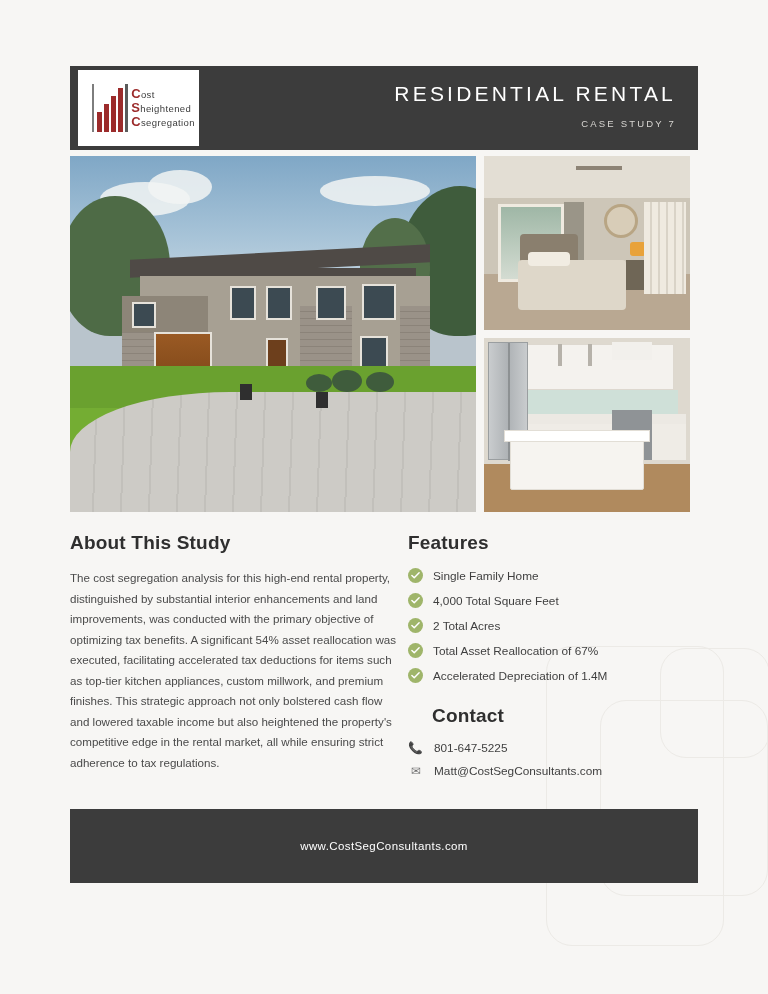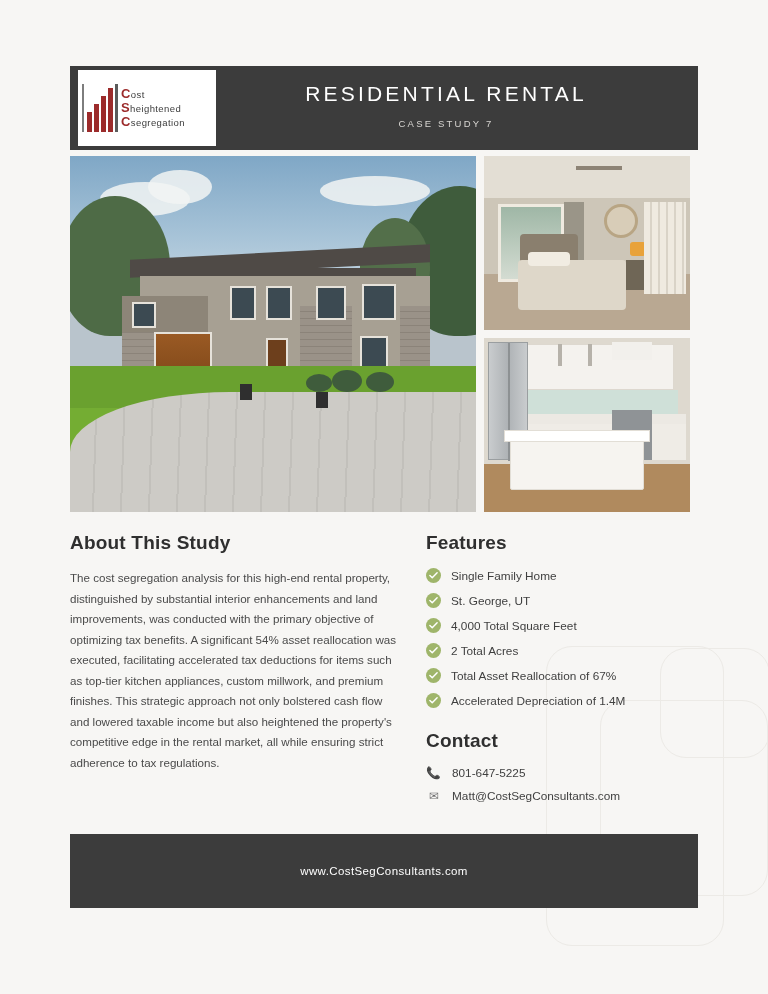--- a/index.html
+++ b/index.html
@@ -36,26 +36,26 @@
 
   
   .header {
     height: 84px;
     background: #3c3c3c;
     display: flex;
     align-items: stretch;
     position: relative;
   }
   .logo-box {
-    width: 138px;
+    width: 121px;
     background: #ffffff;
     margin: 4px 0 4px 8px;
     display: flex;
     align-items: center;
-    justify-content: flex-start;
+    justify-content: flex-end;
     position: relative;
   }
   .logo-inner { display: flex; align-items: center; gap: 3px; padding: 0 4px; }
   .logo-mark {
     width: 36px; height: 48px;
     background: #ffffff;
     position: relative;
     overflow: hidden;
     border-left: 2px solid #7d7d7d;
   }
@@ -75,21 +75,21 @@
     font-size: 9.5px;
     letter-spacing: 0.4px;
     color: #3c3c3c;
     white-space: nowrap;
     line-height: 12px;
   }
   .logo-words div .cap { color: #9c2b2b; font-size: 13px; font-weight: bold; }
   .header-text {
     flex: 1;
     padding: 16px 22px 0 0;
-    text-align: center;
+    text-align: right;
     color: #ffffff;
   }
   .header-title {
     font-size: 21px;
     letter-spacing: 3.2px;
     font-weight: 500;
   }
   .header-sub {
     margin-top: 12px;
     font-size: 9.5px;
@@ -253,21 +253,21 @@
     background:#ffffff; border:1px solid #e2ded6;
   }
   .kt-hood { position:absolute; left:128px; top:4px; width:40px; height:18px; background:#f2f0ec; }
   .kt-light { position:absolute; top:6px; width:4px; height:22px; background:#b6b2aa; }
   .kt-l1 { left:74px; } .kt-l2 { left:104px; }
 
   
   .content {
     display: flex;
     margin-top: 20px;
-    gap: 26px;
+    gap: 8px;
   }
   .col-left { width: 330px; }
   .col-right { flex: 1; }
   h2 {
     font-size: 19px;
     color: #2f2f2f;
     font-weight: bold;
     letter-spacing: .2px;
     margin-bottom: 14px;
   }
@@ -285,21 +285,21 @@
     font-size: 11.8px;
     color: #3f3f3f;
   }
   .check {
     width: 15px; height: 15px; border-radius: 50%;
     background: #9fb56a;
     display: flex; align-items: center; justify-content: center;
     flex: 0 0 auto;
   }
   .check svg { display:block; }
-  h2.contact-h { margin-top: 22px; }
+  h2.contact-h { margin-top: 22px; margin-left: 24px; }
   .contact-list { list-style: none; }
   .contact-list li {
     display: flex; align-items: center; gap: 10px;
     margin-bottom: 9px;
     font-size: 11.8px;
     color: #3f3f3f;
   }
   .ci { width: 16px; text-align:center; color:#6f6f6f; flex:0 0 auto; }
 
   
@@ -438,28 +438,20 @@
                 </svg>
               </span>
             <span>Single Family Home</span>
           </li>
           <li>
             <span class="check">
                 <svg width="9" height="9" viewBox="0 0 10 10">
                   <path d="M1 5 L3.6 7.6 L9 2" stroke="#ffffff" stroke-width="1.6" fill="none" stroke-linecap="round" stroke-linejoin="round"></path>
                 </svg>
               </span>
-            <span>St. George, UT</span>
-          </li>
-          <li>
-            <span class="check">
-                <svg width="9" height="9" viewBox="0 0 10 10">
-                  <path d="M1 5 L3.6 7.6 L9 2" stroke="#ffffff" stroke-width="1.6" fill="none" stroke-linecap="round" stroke-linejoin="round"></path>
-                </svg>
-              </span>
             <span>4,000 Total Square Feet</span>
           </li>
           <li>
             <span class="check">
                 <svg width="9" height="9" viewBox="0 0 10 10">
                   <path d="M1 5 L3.6 7.6 L9 2" stroke="#ffffff" stroke-width="1.6" fill="none" stroke-linecap="round" stroke-linejoin="round"></path>
                 </svg>
               </span>
             <span>2 Total Acres</span>
           </li>

